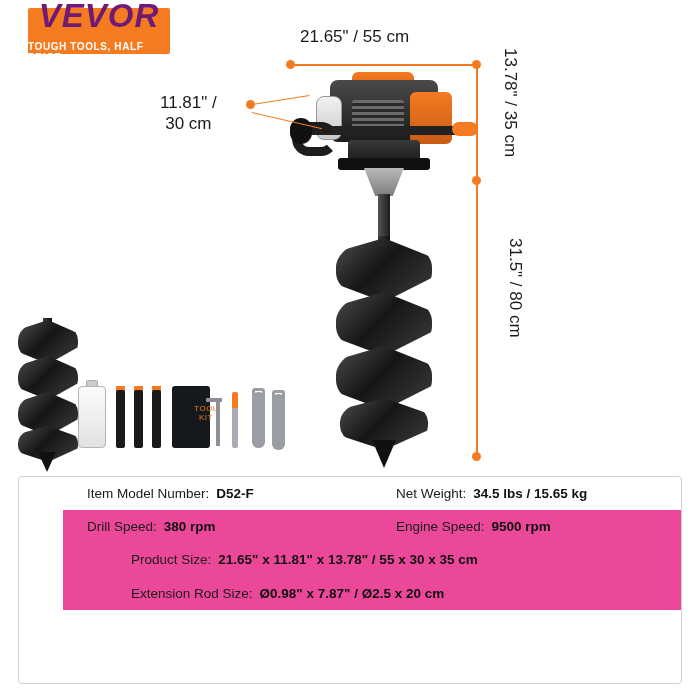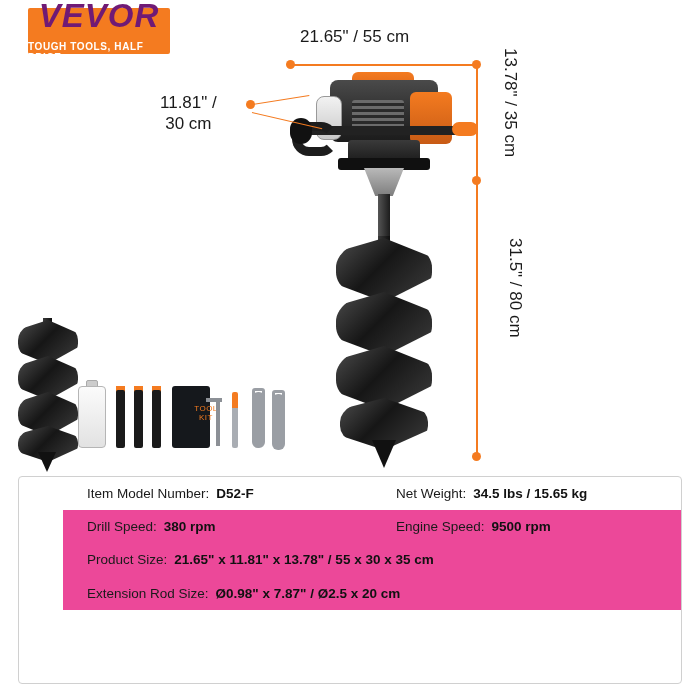--- a/index.html
+++ b/index.html
@@ -213,21 +213,21 @@
     border:1px solid #d0d0d0; border-radius:4px;
     background:#ffffff; overflow:hidden;padding-left:44px;
   }
   .spec-row { display:flex; height:33.2px; align-items:stretch; }
   .spec-row.alt { background:#ec4899; }
   .spec-cell {
     display:flex; align-items:center; gap:7px;
     padding-left:24px; font-size:13.5px;
   }
   .spec-cell.half { width:50%; }
-  .spec-cell.full { width:100%; }
+  .spec-cell.full { width:100%;margin-left:44px; }
   .spec-label { color:#1a1a1a; }
   .spec-value { color:#111; font-weight:bold; }
 </style>
 </head>
 <body>
 
 <div class="logo">
   <div class="logo-main">VEVOR</div>
   <div class="logo-sub">TOUGH TOOLS, HALF PRICE</div>
 </div>

